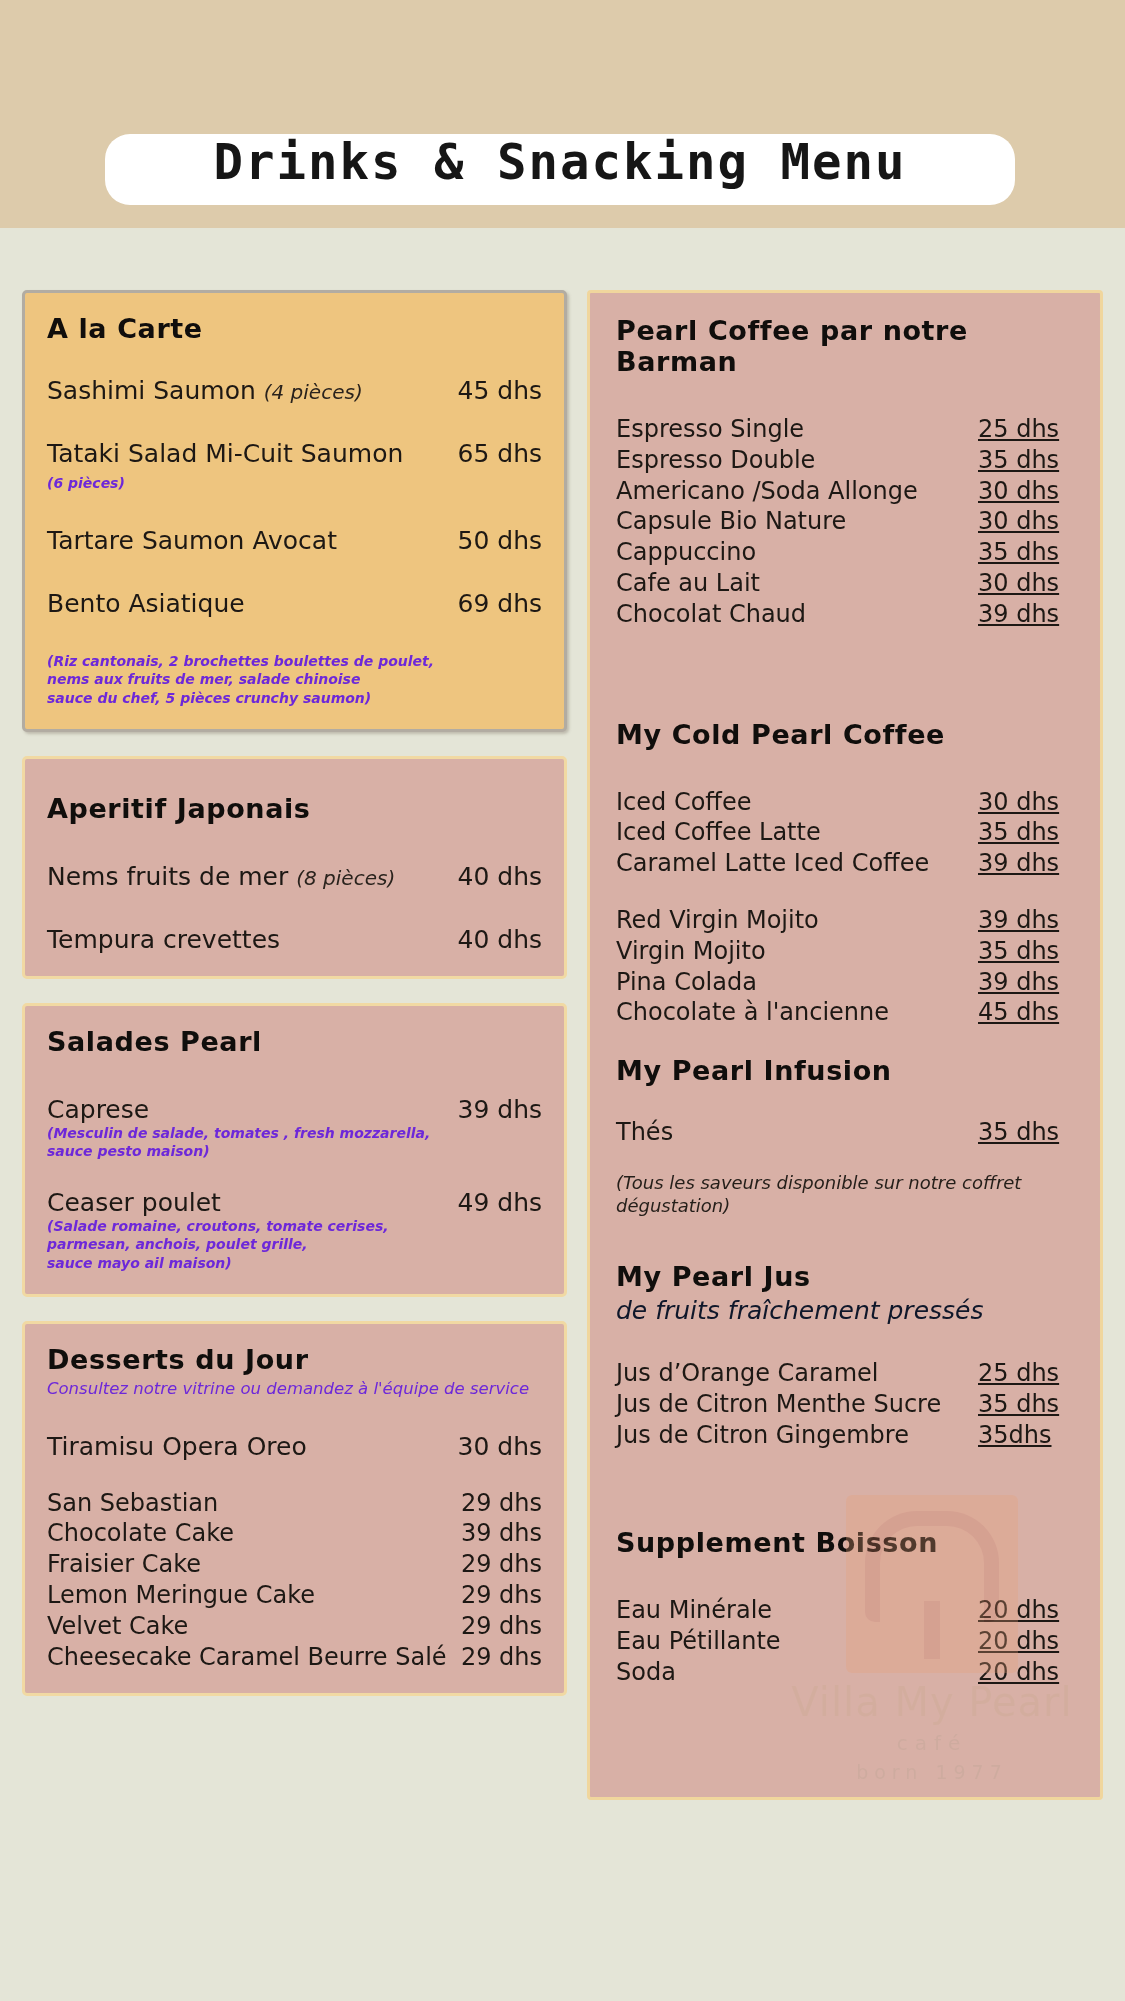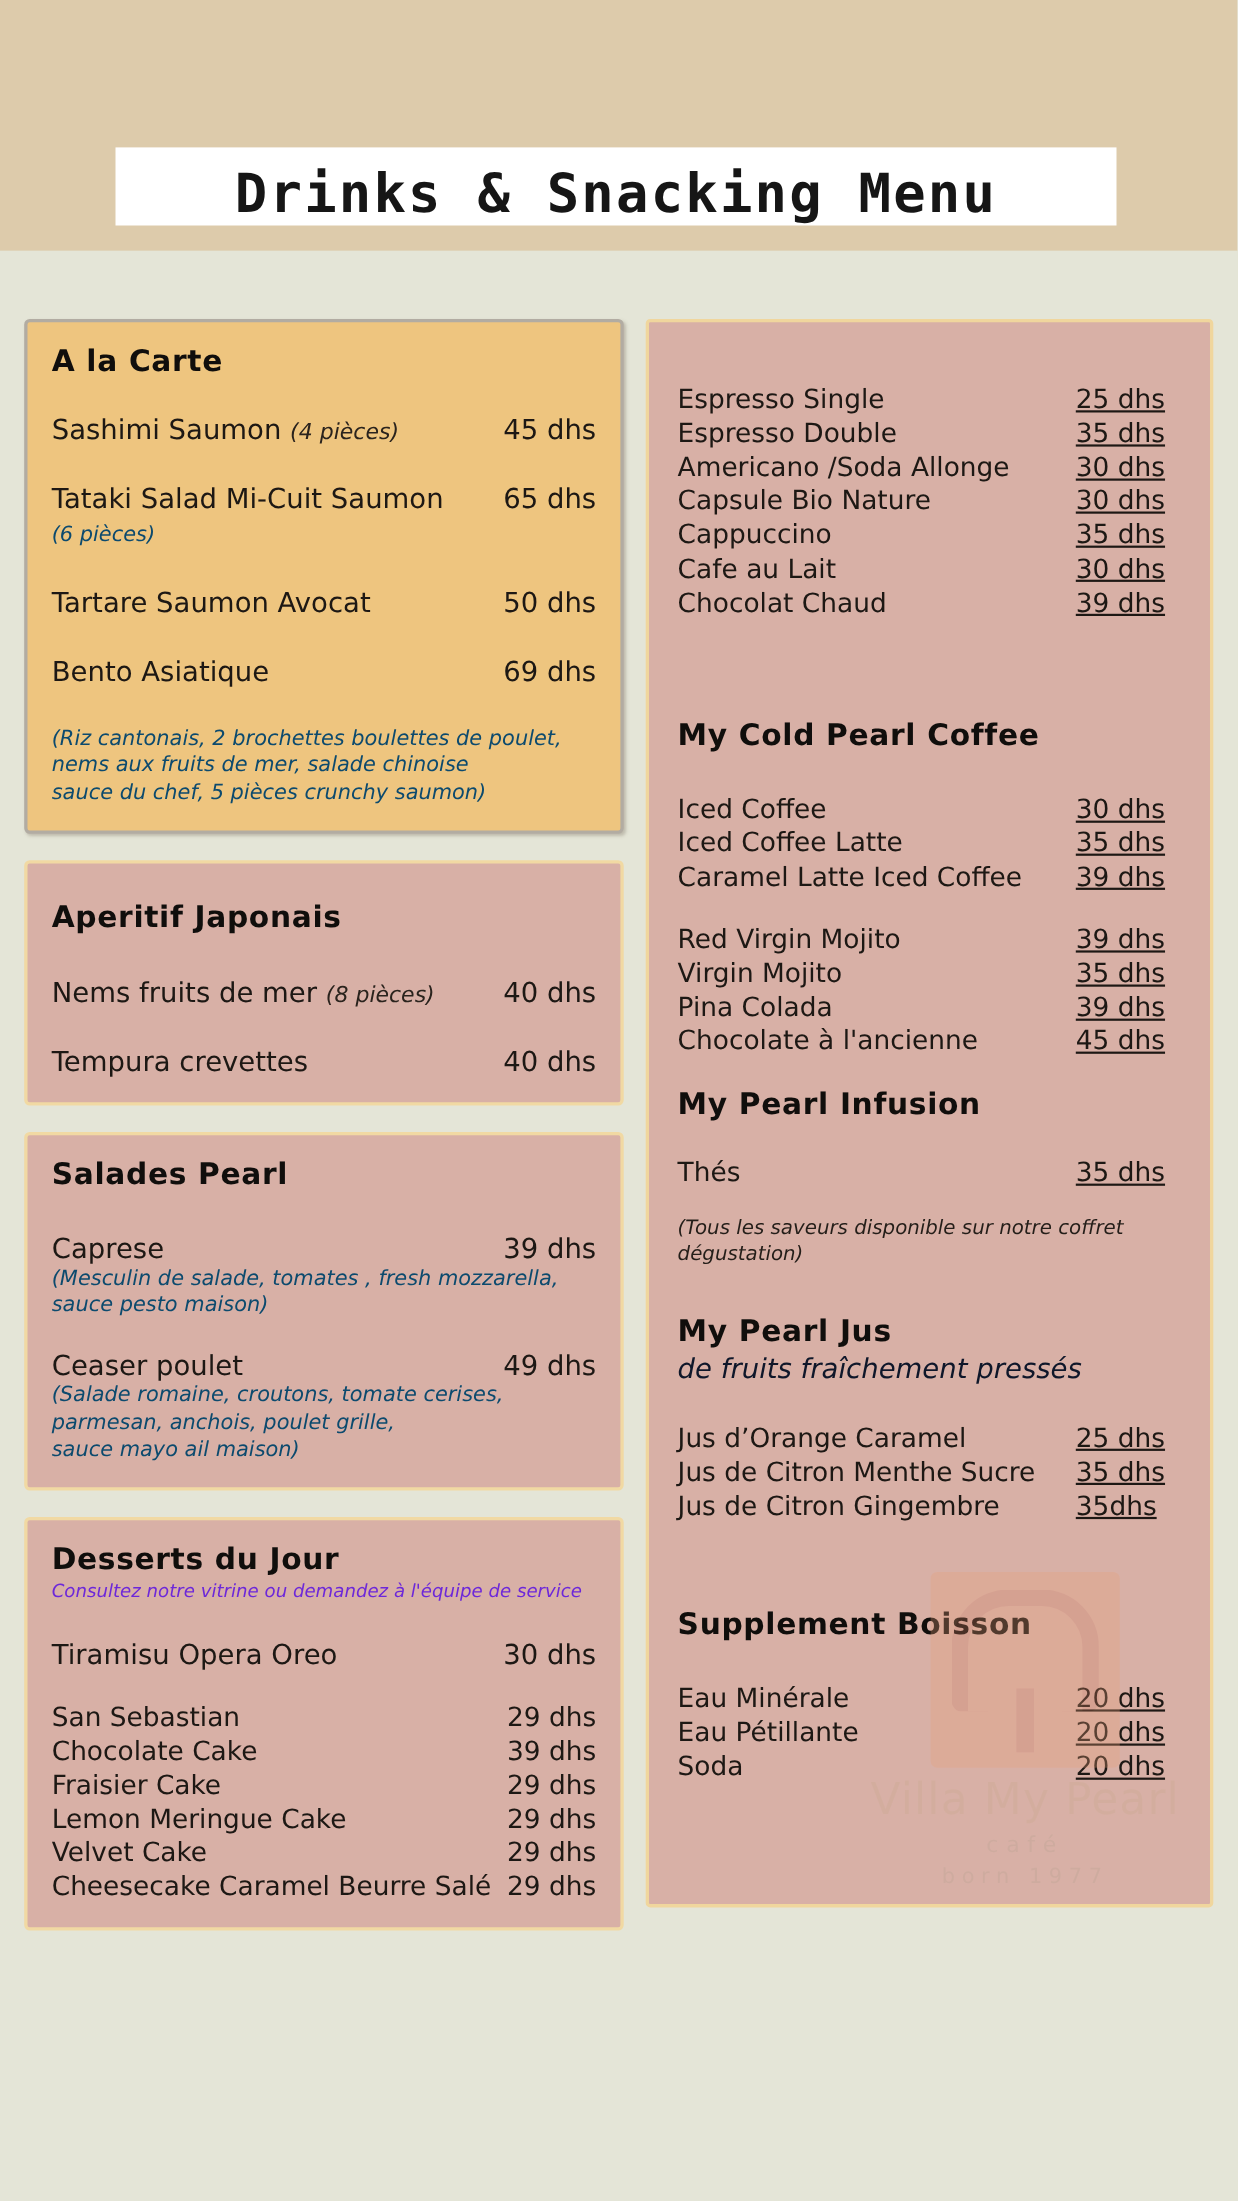--- a/index.html
+++ b/index.html
@@ -31,22 +31,23 @@
 
   
   .title-wrap {
     position: absolute;
     top: 134px;
     left: 105px;
     width: 910px;
     height: 71px;
     background: #ffffff;
     display: flex;
-    align-items: flex-end;
+    align-items: flex-start;
     justify-content: center;
+    border-radius: 25px;
   }
   .title-text {
     font-family: "DejaVu Sans Mono", monospace;
     font-size: 49px;
     font-weight: bold;
     color: #161616;
     letter-spacing: 2px;
     white-space: nowrap;
   }
 
@@ -129,24 +130,25 @@
     color: #2a231d;
     text-align: right;
   }
   .pr {
     font-size: 25px;
     color: #1d1814;
     white-space: nowrap;
     flex: none;
   }
   .desc {
-    font-size: 19px;
+    font-size: 14px;
     font-style: italic;
-    color: #0c4a6e;
+    color: #6d28d9;
     line-height: 1.30;
+    font-weight: bold;
   }
   .desc-sm {
     font-size: 18px;
     font-style: italic;
     color: #241e19;
     line-height: 1.28;
     margin-top: 24px;
   }
   .cont {
     font-size: 25px;
@@ -367,20 +369,21 @@
   <div class="col-right">
     <div class="card-right">
 
       <div class="watermark">
         <div class="wm-mark"></div>
         <div class="wm-name">Villa My Pearl</div>
         <div class="wm-cafe">café</div>
         <div class="wm-born">born 1977</div>
       </div>
 
+      <div class="sec-title">Pearl Coffee par notre Barman</div>
       <div class="sp-34"></div>
       <div class="rlist">
         <div class="rrow">
           <div class="nm">Espresso Single</div>
           <div class="pr price-col">25 dhs</div>
         </div>
         <div class="rrow">
           <div class="nm">Espresso Double</div>
           <div class="pr price-col">35 dhs</div>
         </div>

